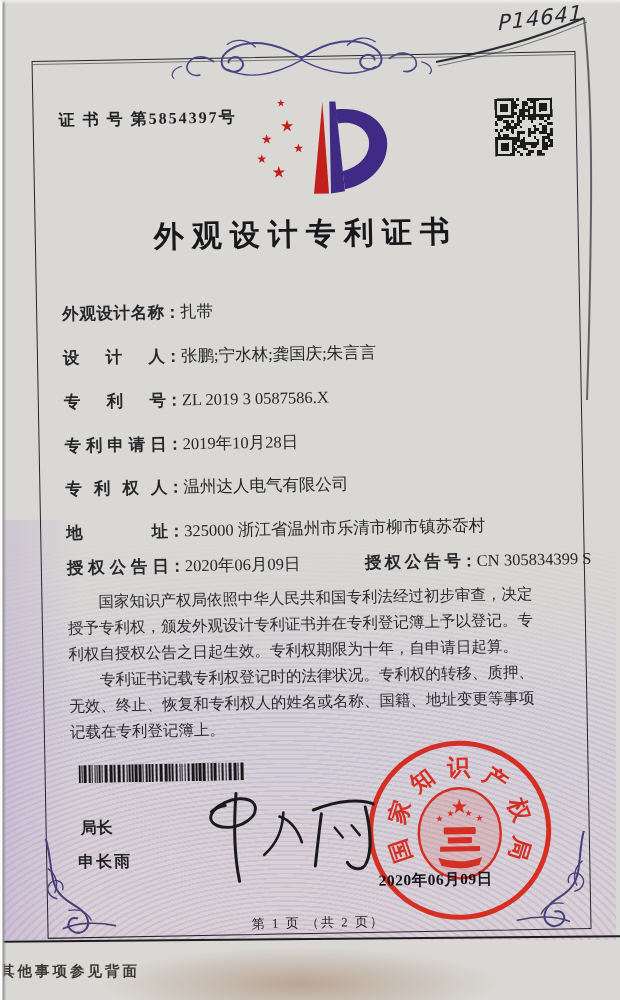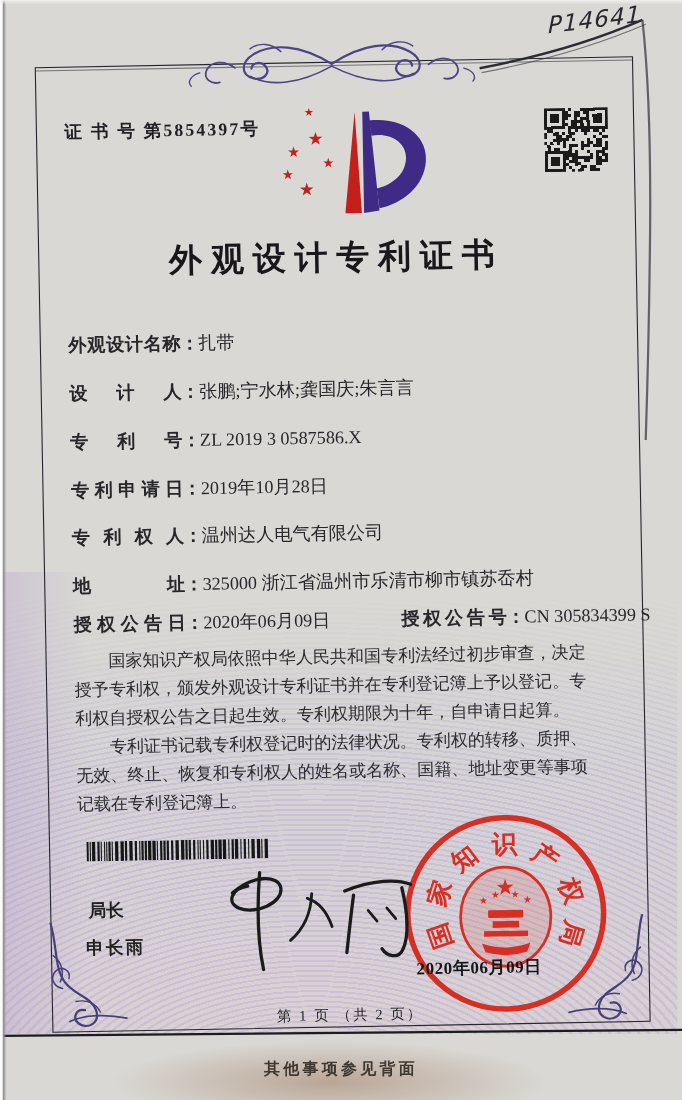--- a/index.html
+++ b/index.html
@@ -42,21 +42,21 @@
   .director-title{position:absolute;left:75px;top:814px;font-size:16px;font-weight:600;color:#222;}
   .director-name{position:absolute;left:72px;top:848px;font-size:16px;font-weight:600;color:#222;letter-spacing:2px;}
   .signature{position:absolute;left:148px;top:784px;width:232px;height:108px;z-index:8;}
   .seal{position:absolute;left:356px;top:738px;width:196px;height:192px;z-index:7;opacity:.95;}
   .seal-date{position:absolute;left:372px;top:872px;font-size:15.5px;font-weight:700;color:#15151a;z-index:9;letter-spacing:.5px;white-space:nowrap;}
   .page-num{position:absolute;left:40px;top:914px;width:542px;text-align:center;font-size:13px;color:#222;letter-spacing:2px;}
   
   .bottom-line{position:absolute;left:-4px;top:938px;width:630px;border-top:2.5px solid #1b1b20;transform:rotate(-0.5deg);z-index:20;}
   .smudge{position:absolute;left:100px;top:946px;width:400px;height:58px;z-index:21;
     background:radial-gradient(ellipse at 50% 65%, rgba(148,104,74,0.45), rgba(148,104,74,0) 70%);}
-  .back-note{position:absolute;left:0;top:962px;width:620px;text-align:center;font-size:14.5px;font-weight:700;
+  .back-note{position:absolute;left:0;top:962px;width:620px;font-size:14.5px;font-weight:700;
     color:#3f3831;letter-spacing:3px;z-index:22;}
   
   .handnote{position:absolute;left:498px;top:6px;z-index:45;font-family:"DejaVu Sans",sans-serif;
     font-style:italic;font-size:21px;color:#27272f;transform:rotate(-7deg) skewX(-8deg);letter-spacing:1px;}
   .curl{position:absolute;inset:0;z-index:44;pointer-events:none;}
 </style>
 </head>
 <body>
 
 <div class="page">

